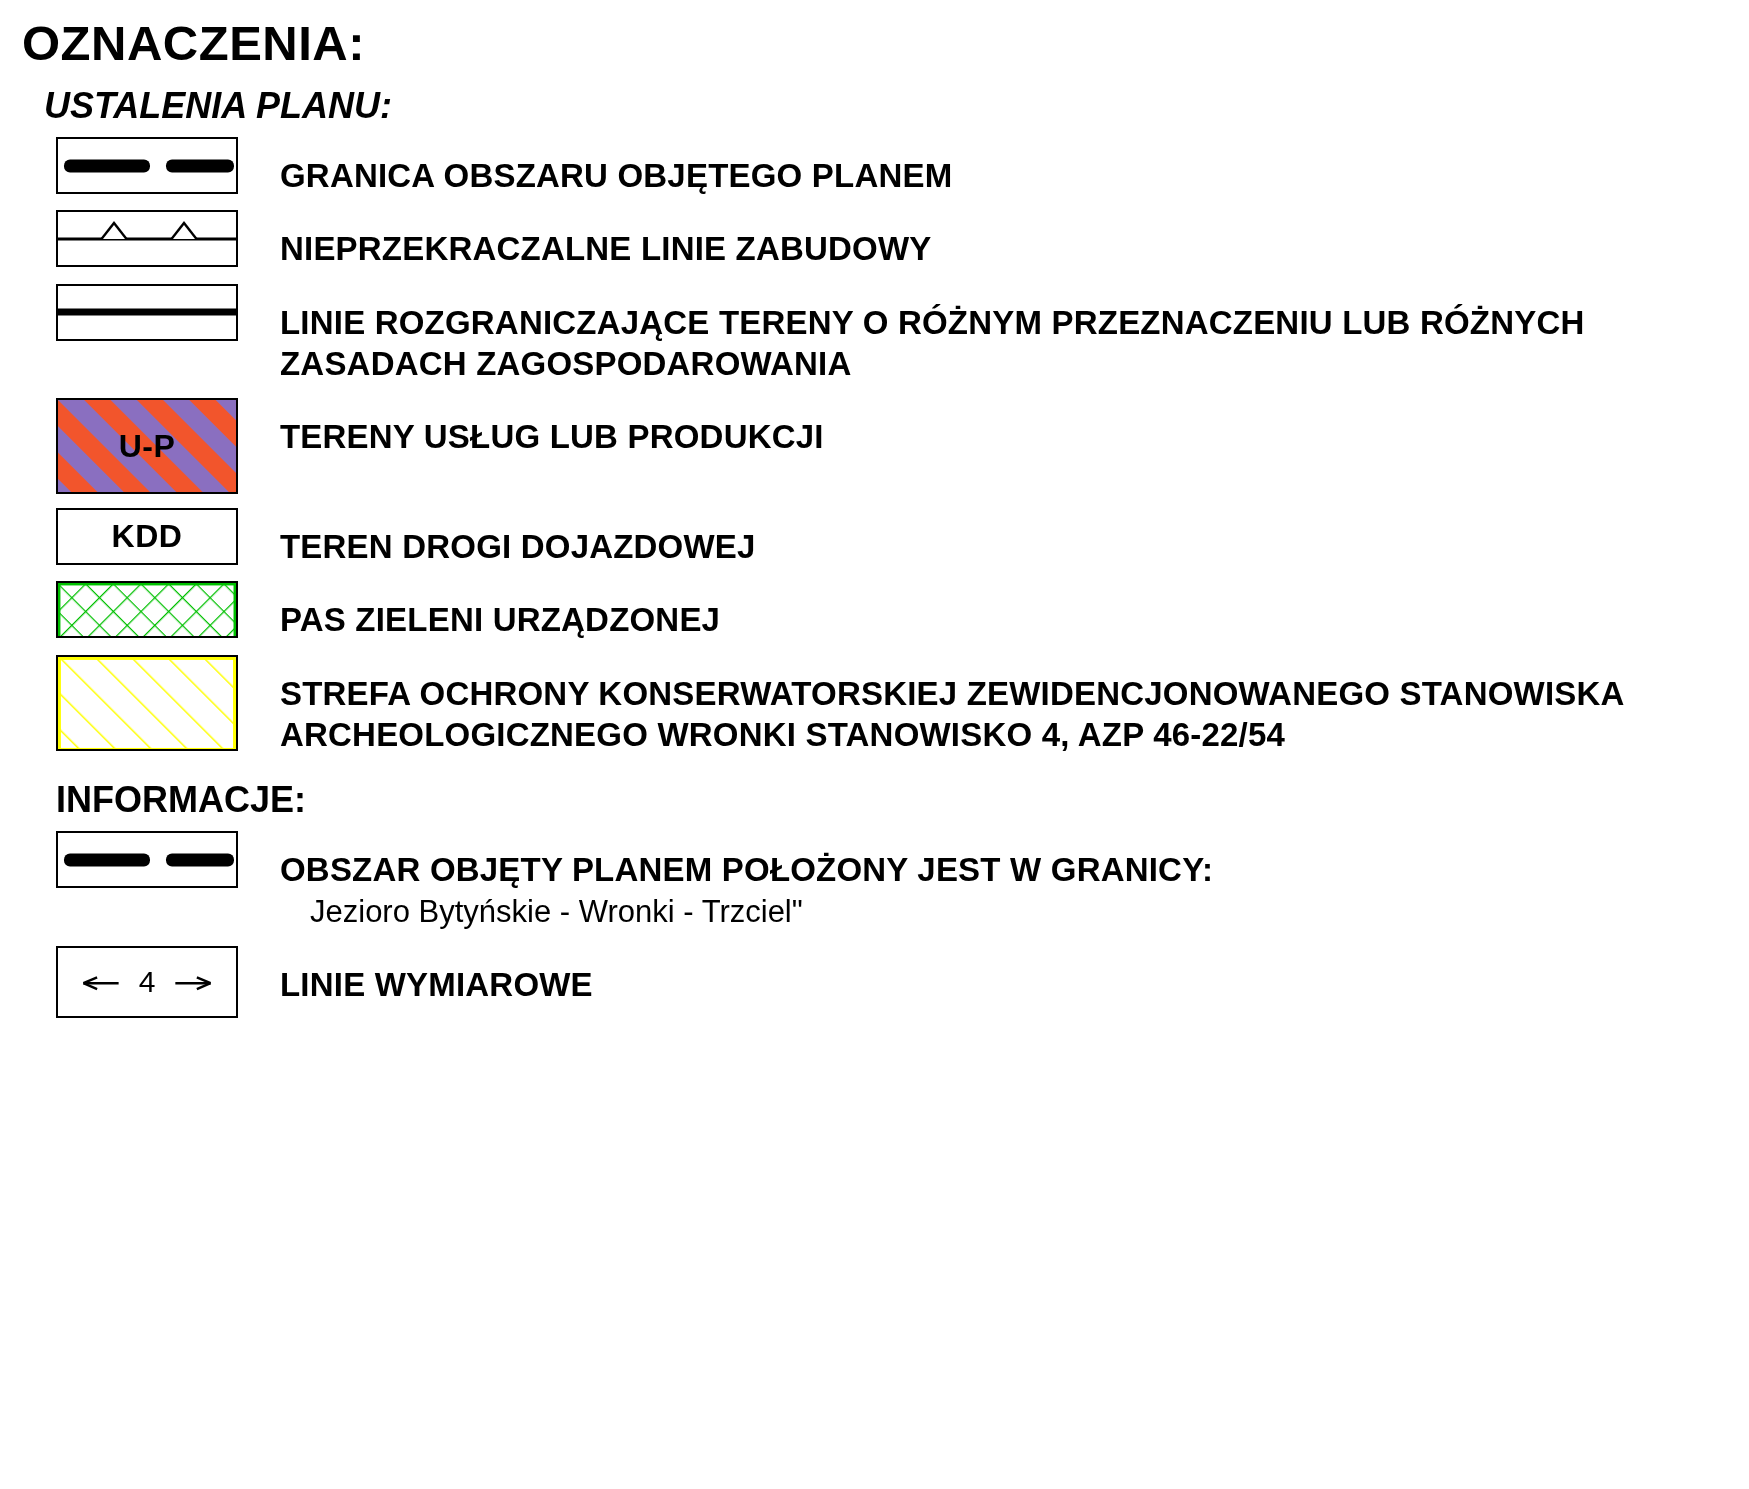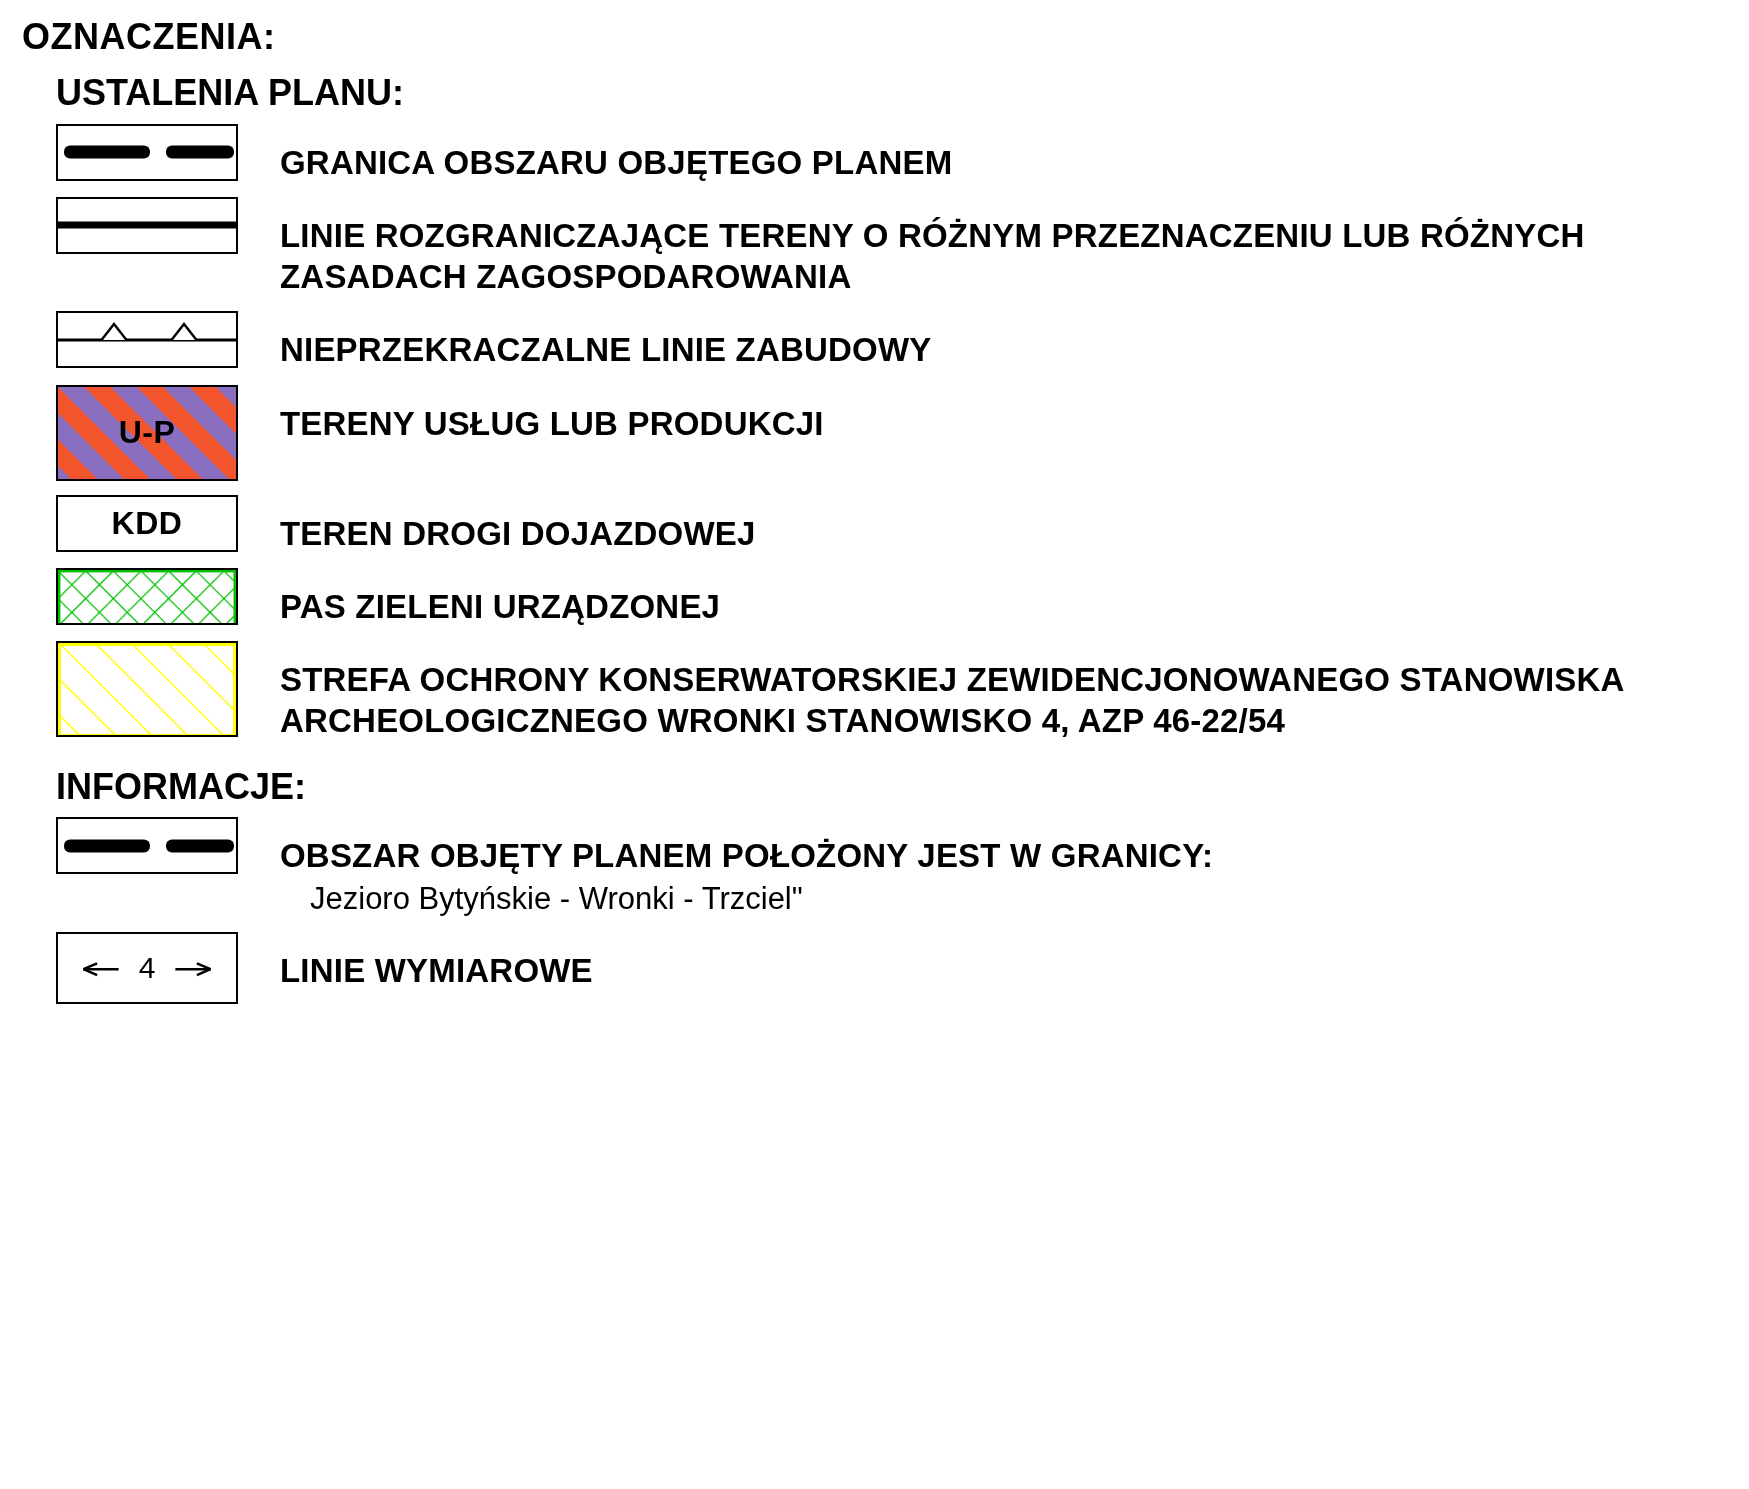--- a/index.html
+++ b/index.html
@@ -20,32 +20,33 @@
     position: absolute;
     left: 0;
     top: 0;
     width: 1749px;
     height: 1489px;
     box-sizing: border-box;
     padding: 18px 10px 0 22px;
   }
 
   .title-main {
-    font-size: 36px;
+    font-size: 49px;
     font-weight: bold;
     letter-spacing: 0.5px;
     margin: 0 0 18px 0;
     line-height: 1.05;
   }
 
   .section-title {
     font-size: 36px;
     font-weight: bold;
-    margin: 0 0 12px 34px;
+    margin: 0 0 12px 22px;
     line-height: 1.05;
+    font-style: italic;
   }
 
   .rows {
     margin: 0 0 0 34px;
   }
 
   .row {
     display: flex;
     align-items: flex-start;
     margin-bottom: 14px;
@@ -211,40 +212,40 @@
         </div>
       </div>
       <div class="label-cell">
         <div class="label">GRANICA OBSZARU OBJĘTEGO PLANEM</div>
       </div>
     </div>
 
     <div class="row">
       <div class="swatch-cell">
         <div class="box">
-          <div class="solid-line"></div>
-        </div>
-      </div>
-      <div class="label-cell">
-        <div class="label">LINIE ROZGRANICZAJĄCE TERENY O RÓŻNYM PRZEZNACZENIU LUB RÓŻNYCH ZASADACH ZAGOSPODAROWANIA</div>
-      </div>
-    </div>
-
-    <div class="row">
-      <div class="swatch-cell">
-        <div class="box">
           <div class="thin-line"></div>
           <div class="tri tri-a"></div>
           <div class="tri inner tri-a"></div>
           <div class="tri tri-b"></div>
           <div class="tri inner tri-b"></div>
         </div>
       </div>
       <div class="label-cell">
         <div class="label">NIEPRZEKRACZALNE LINIE ZABUDOWY</div>
+      </div>
+    </div>
+
+    <div class="row">
+      <div class="swatch-cell">
+        <div class="box">
+          <div class="solid-line"></div>
+        </div>
+      </div>
+      <div class="label-cell">
+        <div class="label">LINIE ROZGRANICZAJĄCE TERENY O RÓŻNYM PRZEZNACZENIU LUB RÓŻNYCH ZASADACH ZAGOSPODAROWANIA</div>
       </div>
     </div>
 
     <div class="row">
       <div class="swatch-cell">
         <div class="box up tall">
           <svg viewBox="0 0 182 96" preserveAspectRatio="none">
             <defs>
               <pattern id="pvio" width="38" height="38" patternUnits="userSpaceOnUse" patternTransform="rotate(-45)">
                 <rect x="0" y="0" width="19" height="38" fill="#8a6fc0"></rect>

